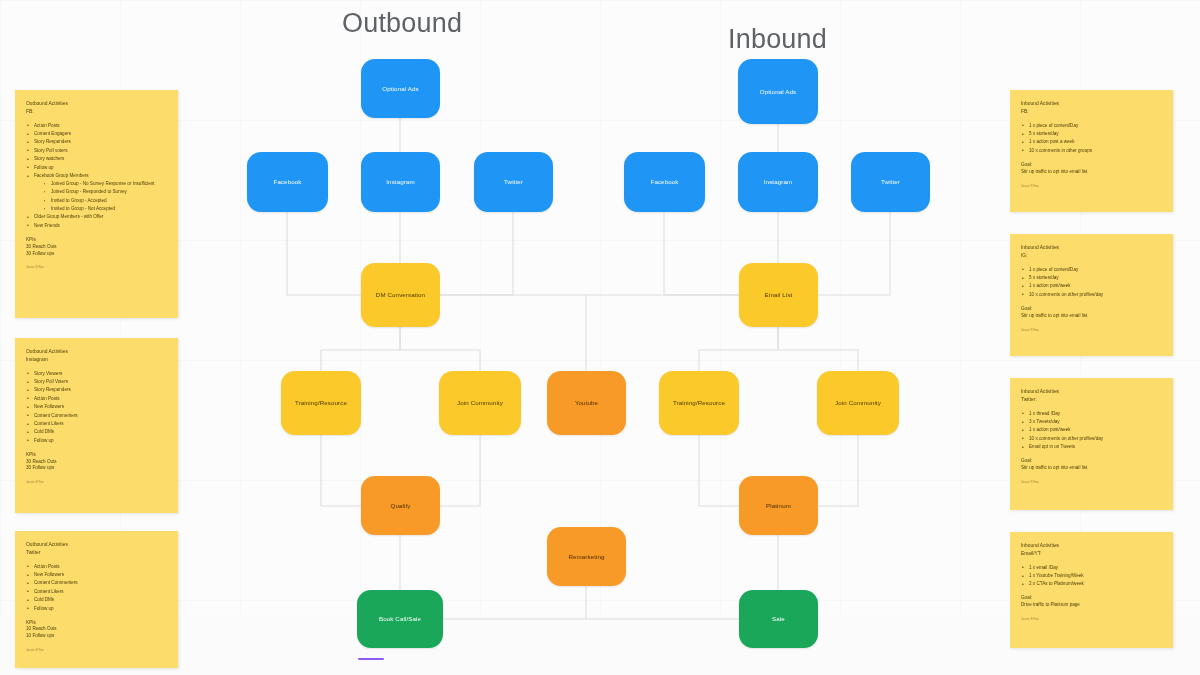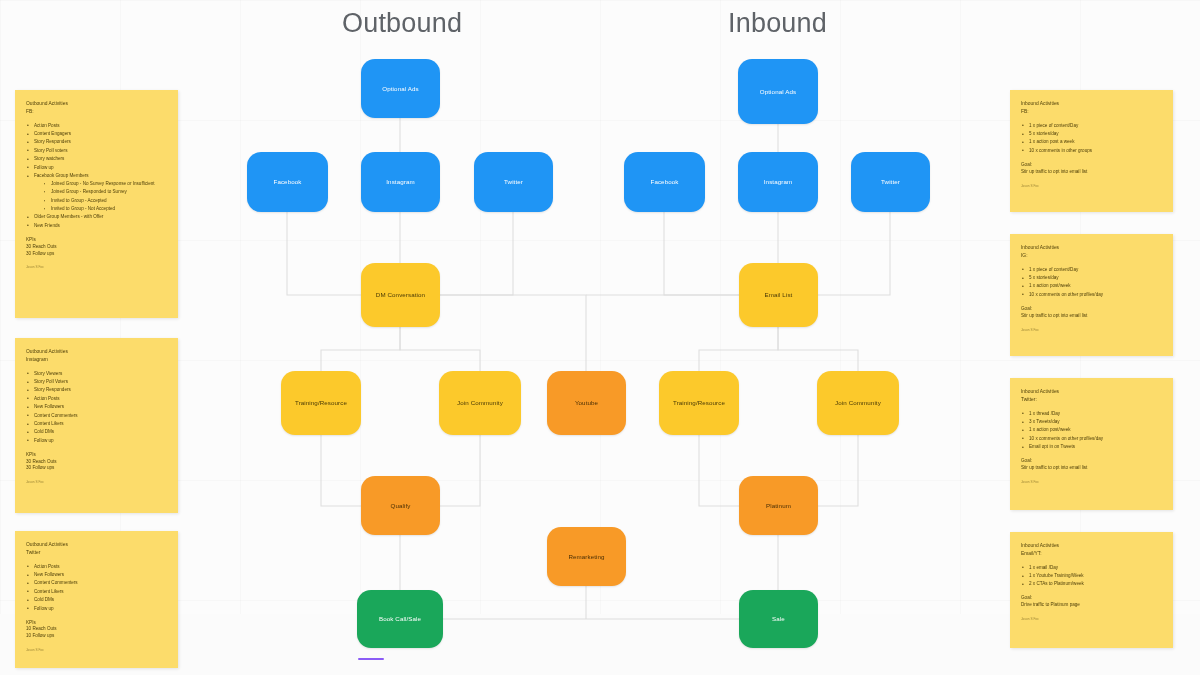--- a/index.html
+++ b/index.html
@@ -114,21 +114,21 @@
 
       <path d="M699 435 L699 506 L739 506"></path>
       <path d="M858 435 L858 506 L818 506"></path>
 
       <path d="M778 535 L778 590"></path>
     </g>
   </svg>
 
   <div id="headings">
       <div class="section-title" style="left: 342px; top: 8px;">Outbound</div>
-      <div class="section-title" style="left: 728px; top: 8px;">Inbound</div>
+      <div class="section-title" style="left: 728px; top: 24px;">Inbound</div>
     </div>
   <div id="nodes">
       <div class="node blue" style="left: 361px; top: 59px; width: 79px; height: 59px;">Optional Ads</div>
       <div class="node blue" style="left: 247px; top: 152px; width: 81px; height: 60px;">Facebook</div>
       <div class="node blue" style="left: 361px; top: 152px; width: 79px; height: 60px;">Instagram</div>
       <div class="node blue" style="left: 474px; top: 152px; width: 79px; height: 60px;">Twitter</div>
       <div class="node yellow" style="left: 361px; top: 263px; width: 79px; height: 64px;">DM Conversation</div>
       <div class="node yellow" style="left: 281px; top: 371px; width: 80px; height: 64px;">Training/Resource</div>
       <div class="node yellow" style="left: 439px; top: 371px; width: 82px; height: 64px;">Join Community</div>
       <div class="node orange" style="left: 361px; top: 476px; width: 79px; height: 59px;">Qualify</div>

